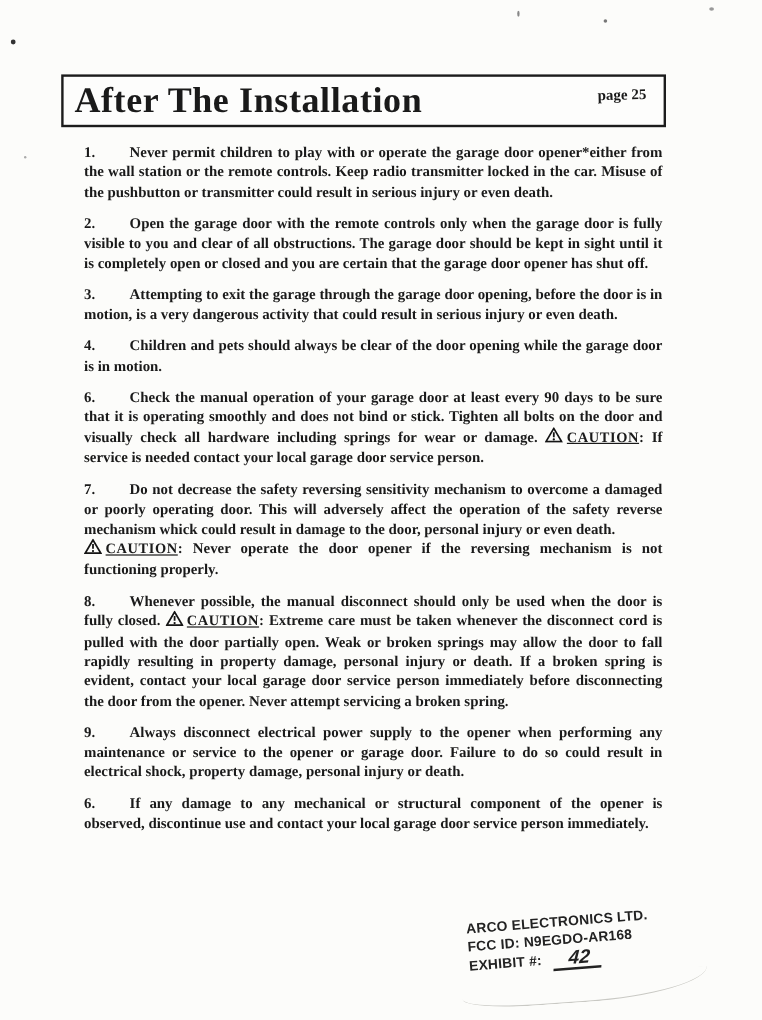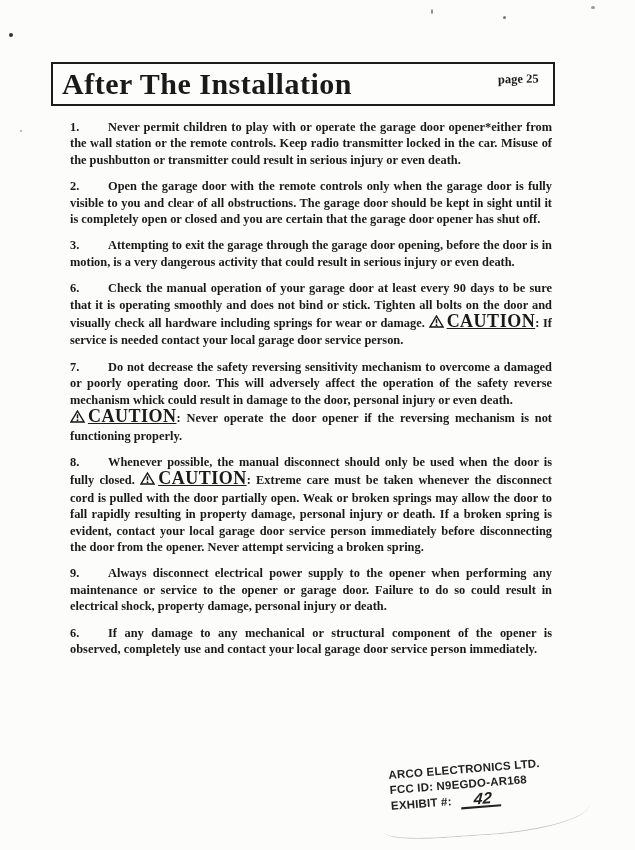--- a/index.html
+++ b/index.html
@@ -34,21 +34,21 @@
   .body-text{
     position:absolute;left:70px;top:119px;width:497px;
     font-size:12.4px;line-height:16.4px;font-weight:bold;
     text-align:justify;
   }
   .item{margin:0 15px 10px 0;}
   .item .num{display:inline-block;width:38px;}
   .caution{white-space:nowrap;}
   .cicon{display:inline-block;vertical-align:-1px;margin-right:3px;}
   .caution-label{
-    text-decoration:underline;font-size:18px;letter-spacing:0.5px;
+    text-decoration:underline;font-size:12px;letter-spacing:0.5px;
   }
 
   .stamp{
     position:absolute;left:388px;top:768px;width:210px;
     transform:rotate(-4.5deg);transform-origin:left top;
     font-family:"Liberation Sans", sans-serif;
     font-size:11.5px;font-weight:bold;color:#222;
     line-height:15px;letter-spacing:0.2px;
   }
   .exhibit-row{display:flex;align-items:flex-end;}
@@ -76,37 +76,38 @@
 
 <div class="title-box">
   <h1>After The Installation</h1>
   <span class="page-num">page 25</span>
 </div>
 
 <div class="body-text" id="items-container">
     <p class="item"><span class="num">1.</span><span>Never permit children to play with or operate the garage door opener*either from the wall station or the remote controls. Keep radio transmitter locked in the car. Misuse of the pushbutton or transmitter could result in serious injury or even death.</span></p>
     <p class="item"><span class="num">2.</span><span>Open the garage door with the remote controls only when the garage door is fully visible to you and clear of all obstructions. The garage door should be kept in sight until it is completely open or closed and you are certain that the garage door opener has shut off.</span></p>
     <p class="item"><span class="num">3.</span><span>Attempting to exit the garage through the garage door opening, before the door is in motion, is a very dangerous activity that could result in serious injury or even death.</span></p>
+    <p class="item"><span class="num">4.</span><span>Children and pets should always be clear of the door opening while the garage door is in motion.</span></p>
     <p class="item"><span class="num">6.</span><span>Check the manual operation of your garage door at least every 90 days to be sure that it is operating smoothly and does not bind or stick. Tighten all bolts on the door and visually check all hardware including springs for wear or damage.  </span><span class="caution"><span class="cicon"><svg width="15" height="13" viewBox="0 0 15 13">
             <path d="M7.5 1 L14 12 L1 12 Z" fill="none" stroke="#151515" stroke-width="1.4" stroke-linejoin="miter"></path>
             <line x1="7.5" y1="4.3" x2="7.5" y2="8.3" stroke="#151515" stroke-width="1.5"></line>
             <circle cx="7.5" cy="10.2" r="0.95" fill="#151515"></circle>
           </svg></span><span class="caution-label">CAUTION</span></span><span>: If service is needed contact your local garage door service person.</span></p>
     <p class="item"><span class="num">7.</span><span>Do not decrease the safety reversing sensitivity mechanism to overcome a damaged or poorly operating door. This will adversely affect the operation of the safety reverse mechanism whick could result in damage to the door, personal injury or even death.</span><br><span class="caution"><span class="cicon"><svg width="15" height="13" viewBox="0 0 15 13">
             <path d="M7.5 1 L14 12 L1 12 Z" fill="none" stroke="#151515" stroke-width="1.4" stroke-linejoin="miter"></path>
             <line x1="7.5" y1="4.3" x2="7.5" y2="8.3" stroke="#151515" stroke-width="1.5"></line>
             <circle cx="7.5" cy="10.2" r="0.95" fill="#151515"></circle>
           </svg></span><span class="caution-label">CAUTION</span></span><span>: Never operate the door opener if the reversing mechanism is not functioning properly.</span></p>
     <p class="item"><span class="num">8.</span><span>Whenever possible, the manual disconnect should only be used when the door is fully closed.  </span><span class="caution"><span class="cicon"><svg width="15" height="13" viewBox="0 0 15 13">
             <path d="M7.5 1 L14 12 L1 12 Z" fill="none" stroke="#151515" stroke-width="1.4" stroke-linejoin="miter"></path>
             <line x1="7.5" y1="4.3" x2="7.5" y2="8.3" stroke="#151515" stroke-width="1.5"></line>
             <circle cx="7.5" cy="10.2" r="0.95" fill="#151515"></circle>
           </svg></span><span class="caution-label">CAUTION</span></span><span>: Extreme care must be taken whenever the disconnect cord is pulled with the door partially open. Weak or broken springs may allow the door to fall rapidly resulting in property damage, personal injury or death. If a broken spring is evident, contact your local garage door service person immediately before disconnecting the door from the opener. Never attempt servicing a broken spring.</span></p>
     <p class="item"><span class="num">9.</span><span>Always disconnect electrical power supply to the opener when performing any maintenance or service to the opener or garage door. Failure to do so could result in electrical shock, property damage, personal injury or death.</span></p>
-    <p class="item"><span class="num">6.</span><span>If any damage to any mechanical or structural component of the opener is observed, completely use and contact your local garage door service person immediately.</span></p>
+    <p class="item"><span class="num">6.</span><span>If any damage to any mechanical or structural component of the opener is observed, discontinue use and contact your local garage door service person immediately.</span></p>
   </div>
 
 <div class="stamp">
   <div>ARCO ELECTRONICS LTD.</div>
   <div>FCC ID:  N9EGDO-AR168</div>
   <div class="exhibit-row">
     <span>EXHIBIT #:</span>
     <span class="exhibit-value">42</span>
   </div>
 </div>

